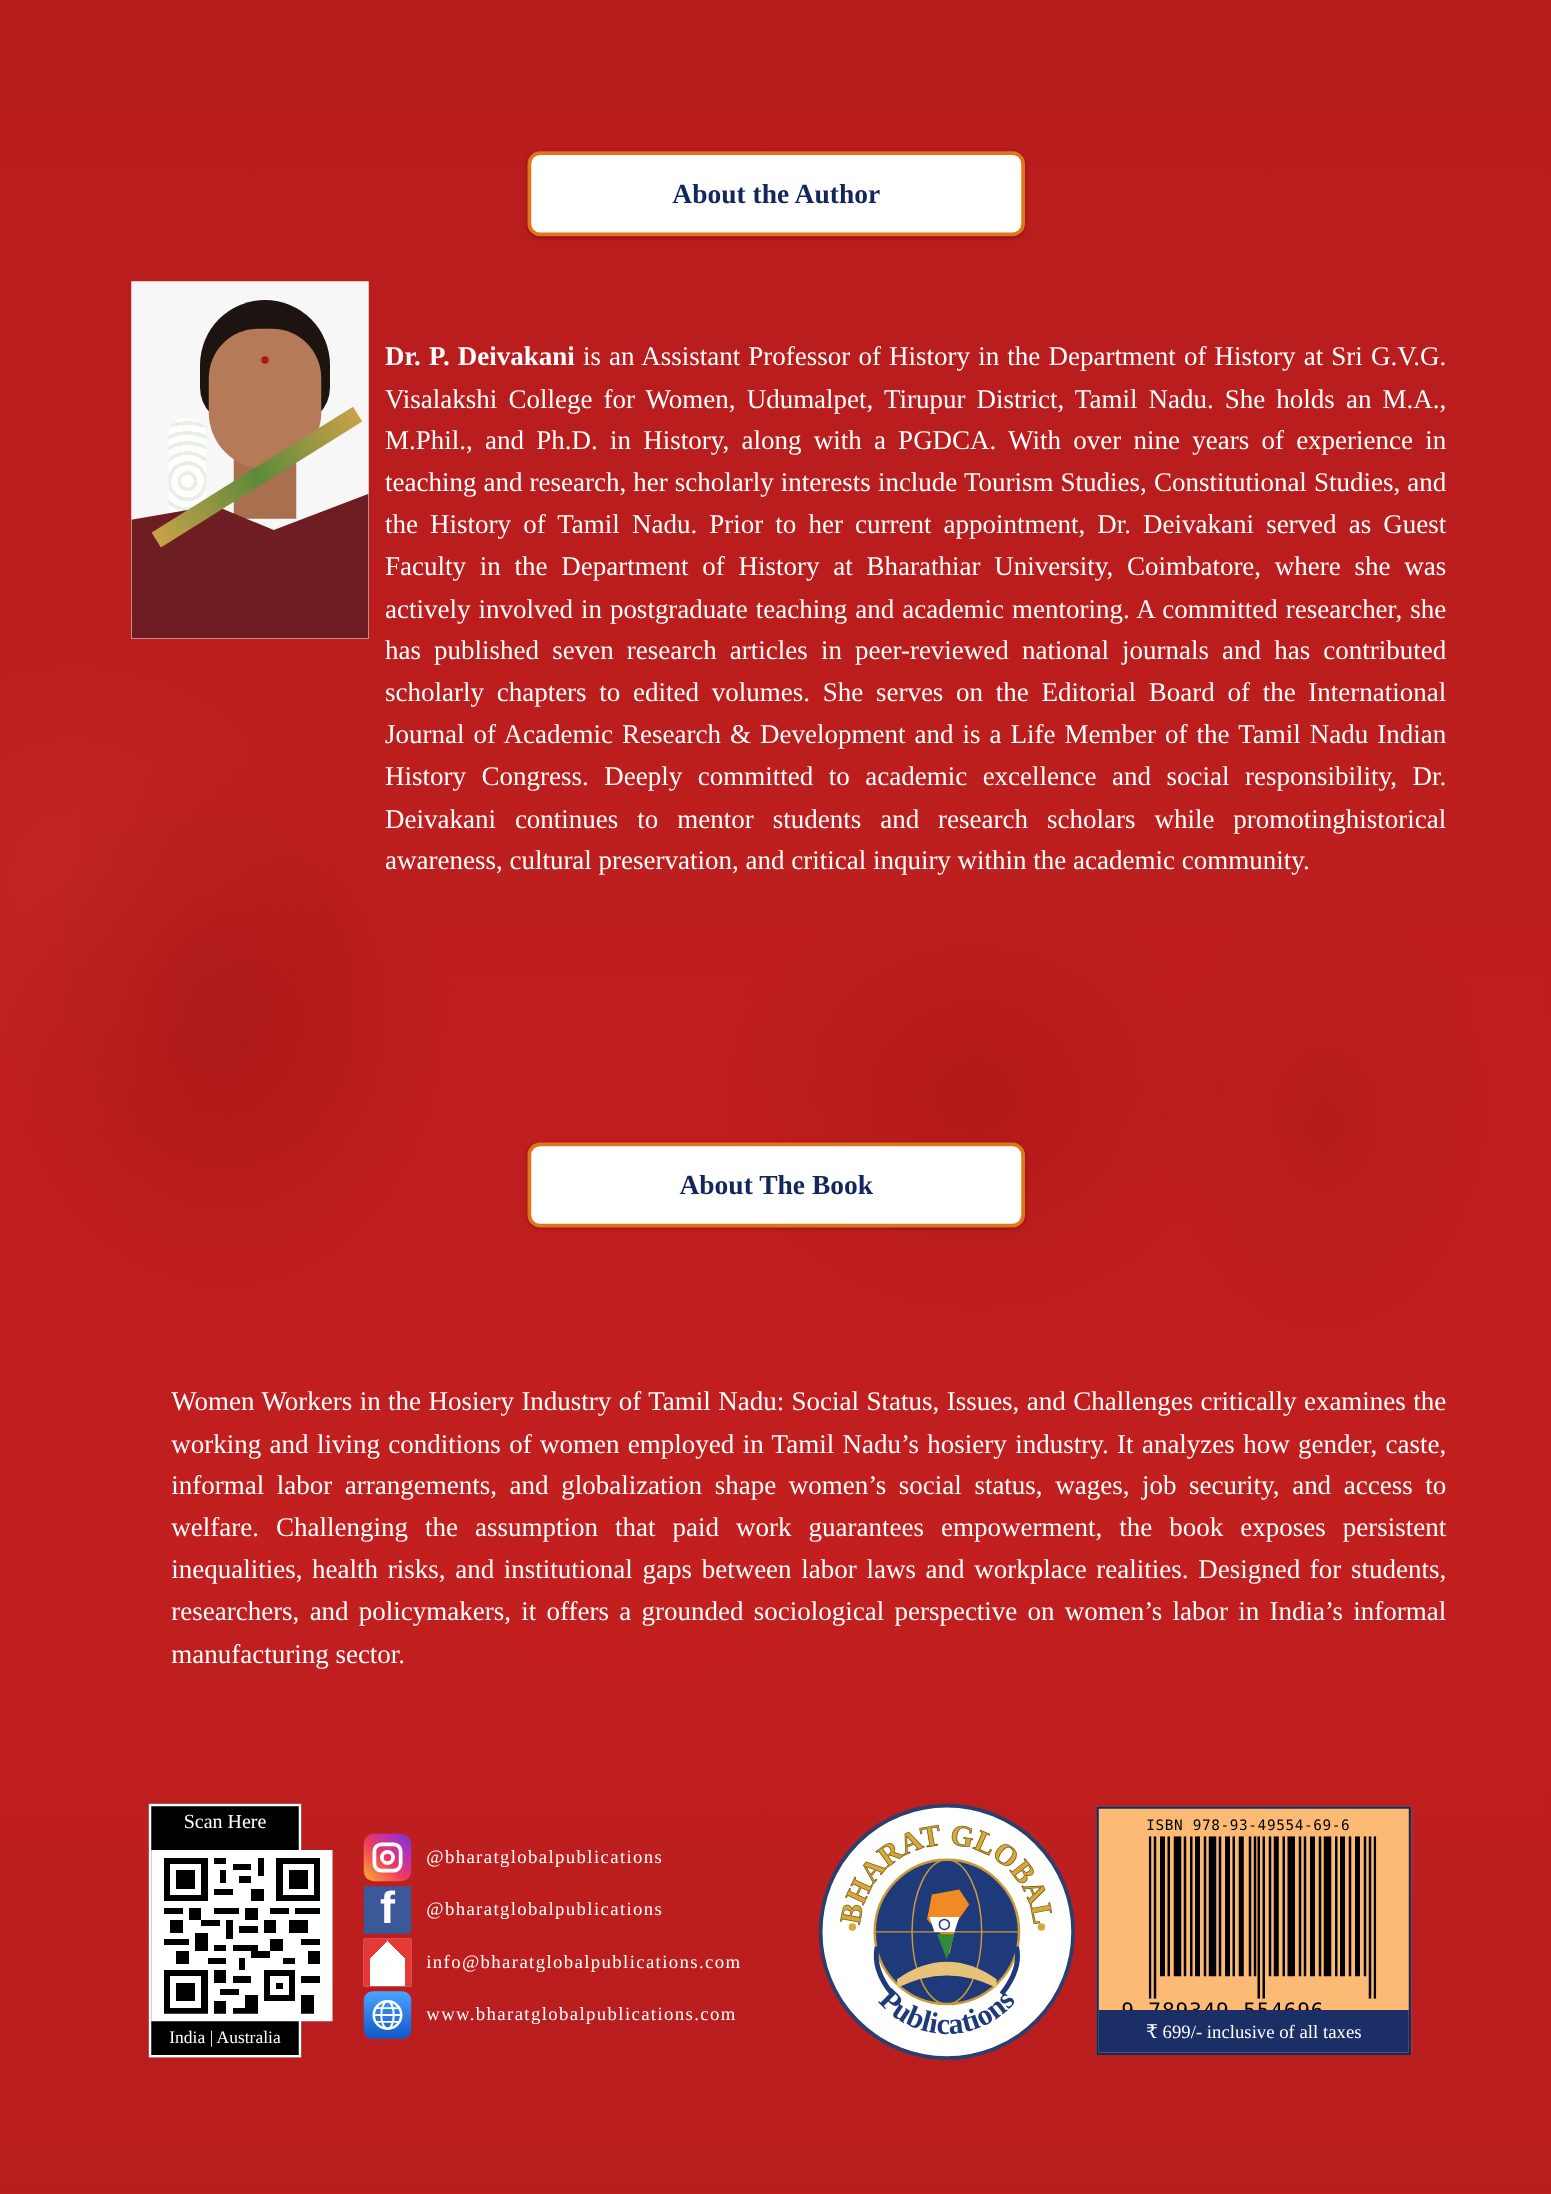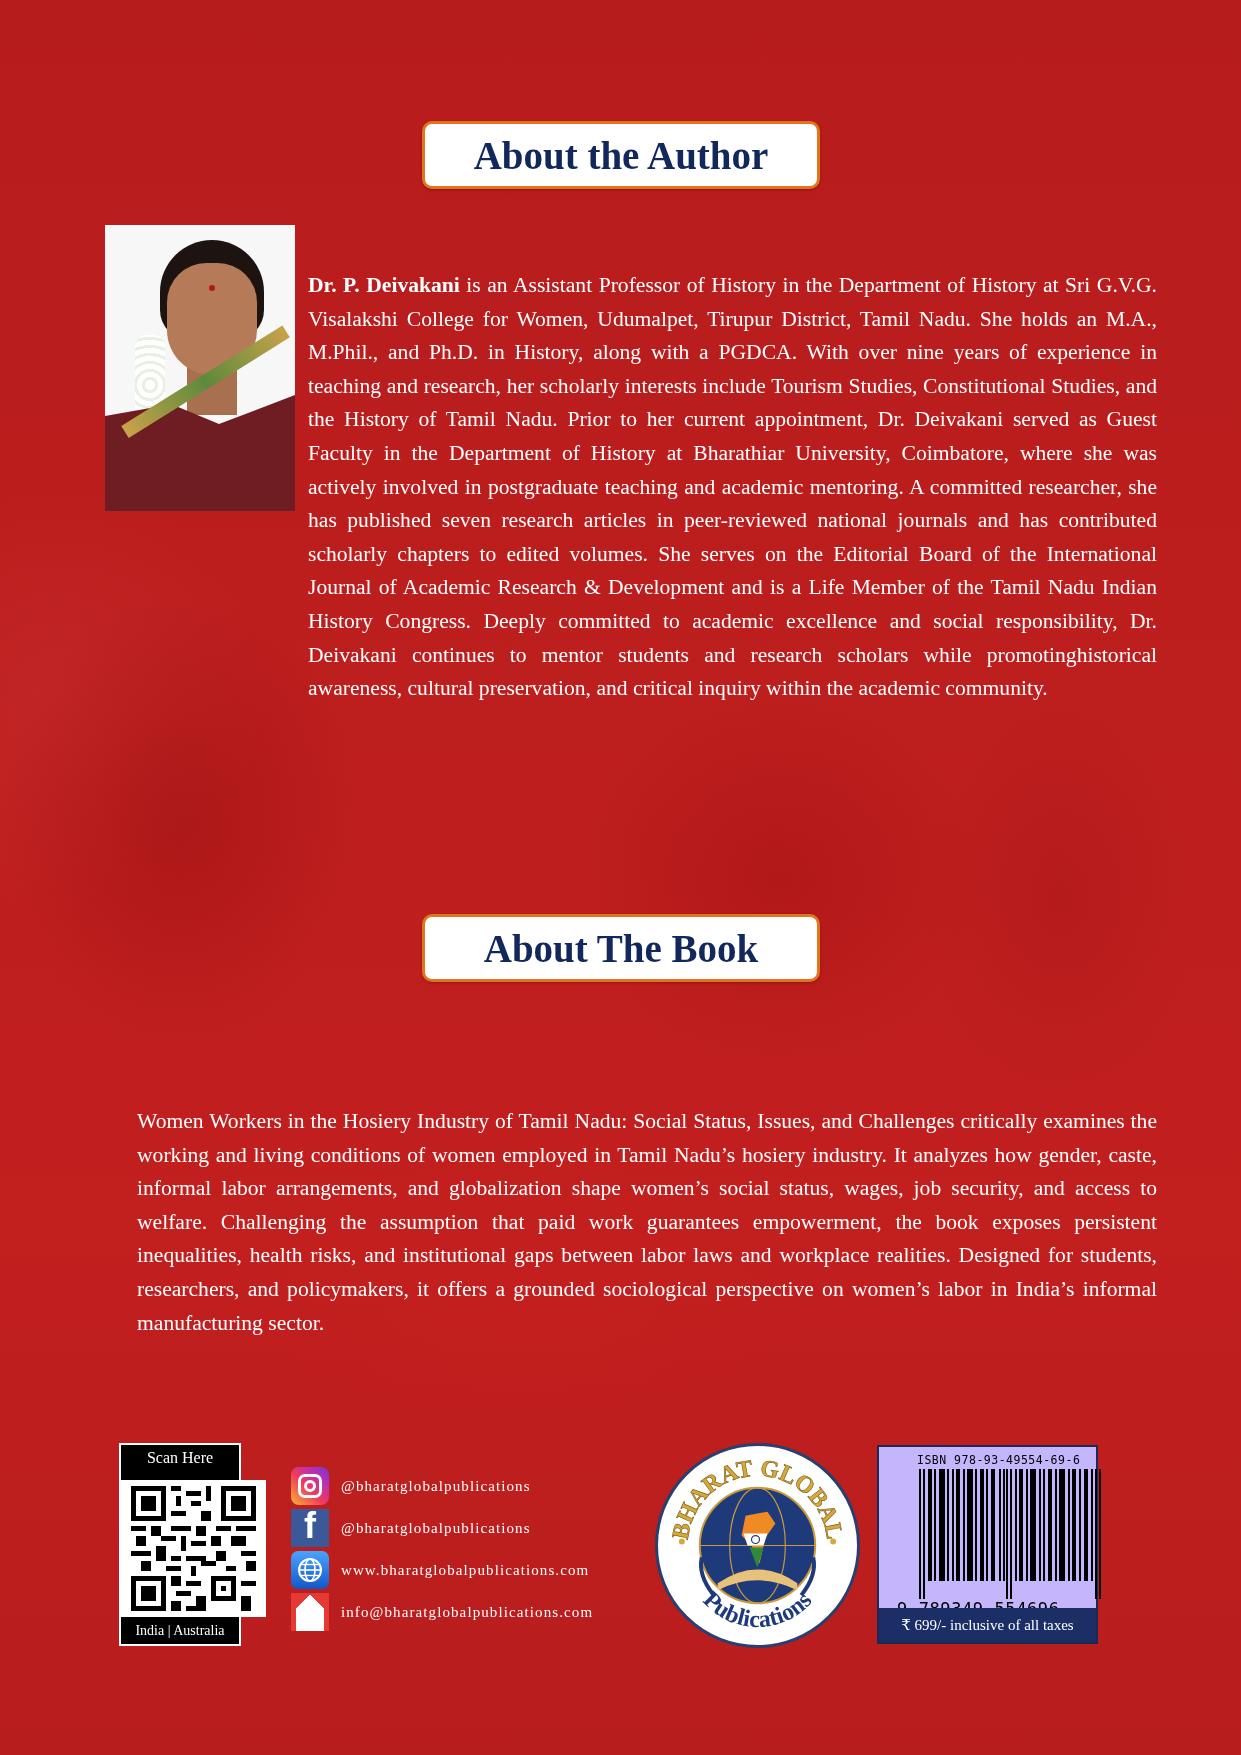--- a/index.html
+++ b/index.html
@@ -24,21 +24,21 @@
     left: 422px; width: 398px; height: 68px;
     background: #ffffff;
     border: 3px solid #e2741c;
     border-radius: 10px;
     display: flex; align-items: center; justify-content: center;
     box-shadow: 0 1px 3px rgba(0,0,0,0.25);
   }
   .heading-box span {
     font-family: "Liberation Serif", serif;
     font-weight: bold;
-    font-size: 39px;
+    font-size: 22px;
     color: #12285c;
   }
   #author-heading { top: 121px; }
   #book-heading { top: 914px; }
 
   .photo {
     position: absolute; left: 105px; top: 225px; width: 190px; height: 286px;
     background: #f7f7f7; overflow: hidden;
   }
   .photo .hair { position:absolute; left:55px; top:15px; width:104px; height:100px; background:#1d1412; border-radius:52px 52px 30px 30px; }
@@ -92,22 +92,22 @@
 
   
   .logo {
     position: absolute; left: 655px; top: 1443px; width: 205px; height: 205px;
     border-radius: 50%; background: #fff; border: 3px solid #2a3f6e;
   }
   .logo svg { position:absolute; left:0; top:0; }
 
   
   .barcode-card {
-    position: absolute; left: 877px; top: 1445px; width: 221px; height: 199px;
-    background: #c4b5fd; border: 2px solid #1b2a55;
+    position: absolute; left: 877px; top: 1445px; width: 252px; height: 199px;
+    background: #fdba74; border: 2px solid #1b2a55;
   }
   .isbn-label { position:absolute; left:38px; top:6px; font-family:"DejaVu Sans Mono", monospace; font-size:11.5px; color:#000; letter-spacing:0.5px; }
   .bars { position:absolute; left:40px; top:22px; width:182px; height:130px; }
   .isbn-digits { position:absolute; left:18px; top:152px; font-family:"DejaVu Sans Mono", monospace; font-size:17px; color:#000; letter-spacing:0.6px; background:transparent; }
   .price-strip { position:absolute; left:0; bottom:0; width:100%; height:34px; background:#1b2f66; color:#fff; font-size:15px; display:flex; align-items:center; justify-content:center; }
 </style>
 </head>
 <body>
 
 <div class="bg"></div>
@@ -199,34 +199,34 @@
 <div class="socials">
   <div class="social-row">
     <span class="social-icon ig"></span>
     <span class="social-text">@bharatglobalpublications</span>
   </div>
   <div class="social-row">
     <span class="social-icon fb">f</span>
     <span class="social-text">@bharatglobalpublications</span>
   </div>
   <div class="social-row">
+    <span class="social-icon mail"></span>
+    <span class="social-text">info@bharatglobalpublications.com</span>
+  </div>
+  <div class="social-row">
     <span class="social-icon web">
       <svg width="28" height="28" viewBox="0 0 28 28">
         <circle cx="14" cy="14" r="11" fill="none" stroke="#fff" stroke-width="2"></circle>
         <ellipse cx="14" cy="14" rx="5" ry="11" fill="none" stroke="#fff" stroke-width="1.6"></ellipse>
         <line x1="3" y1="14" x2="25" y2="14" stroke="#fff" stroke-width="1.6"></line>
         <line x1="5" y1="8.5" x2="23" y2="8.5" stroke="#fff" stroke-width="1.4"></line>
         <line x1="5" y1="19.5" x2="23" y2="19.5" stroke="#fff" stroke-width="1.4"></line>
       </svg>
     </span>
     <span class="social-text">www.bharatglobalpublications.com</span>
-  </div>
-  <div class="social-row">
-    <span class="social-icon mail"></span>
-    <span class="social-text">info@bharatglobalpublications.com</span>
   </div>
 </div>
 
 <div class="logo">
   <svg width="199" height="199" viewBox="0 0 200 200">
     <defs>
       <path id="arcTop" d="M 30 100 A 70 70 0 0 1 170 100"></path>
       <path id="arcBot" d="M 28 110 A 72 72 0 0 0 172 110"></path>
     </defs>
     <circle cx="100" cy="100" r="58" fill="#1f3a7a"></circle>

